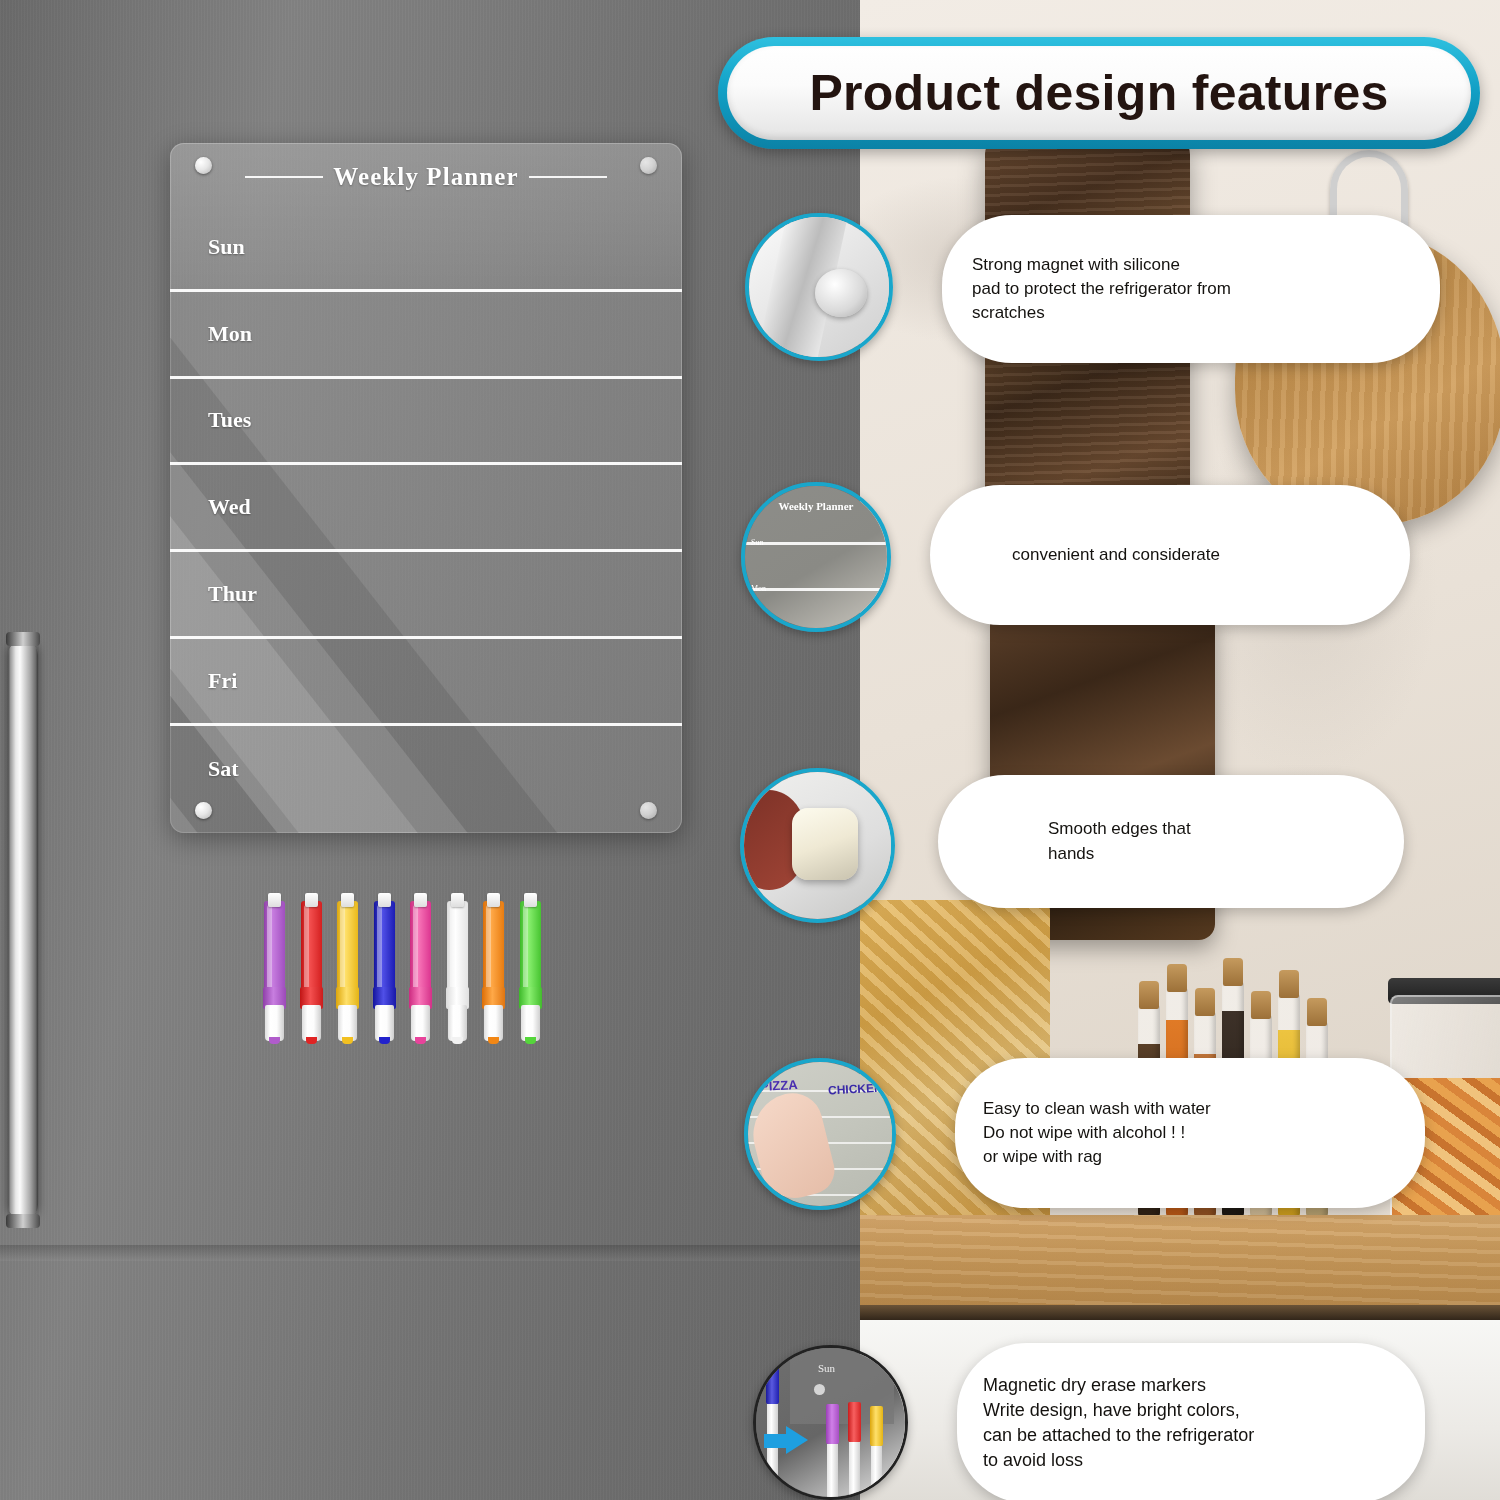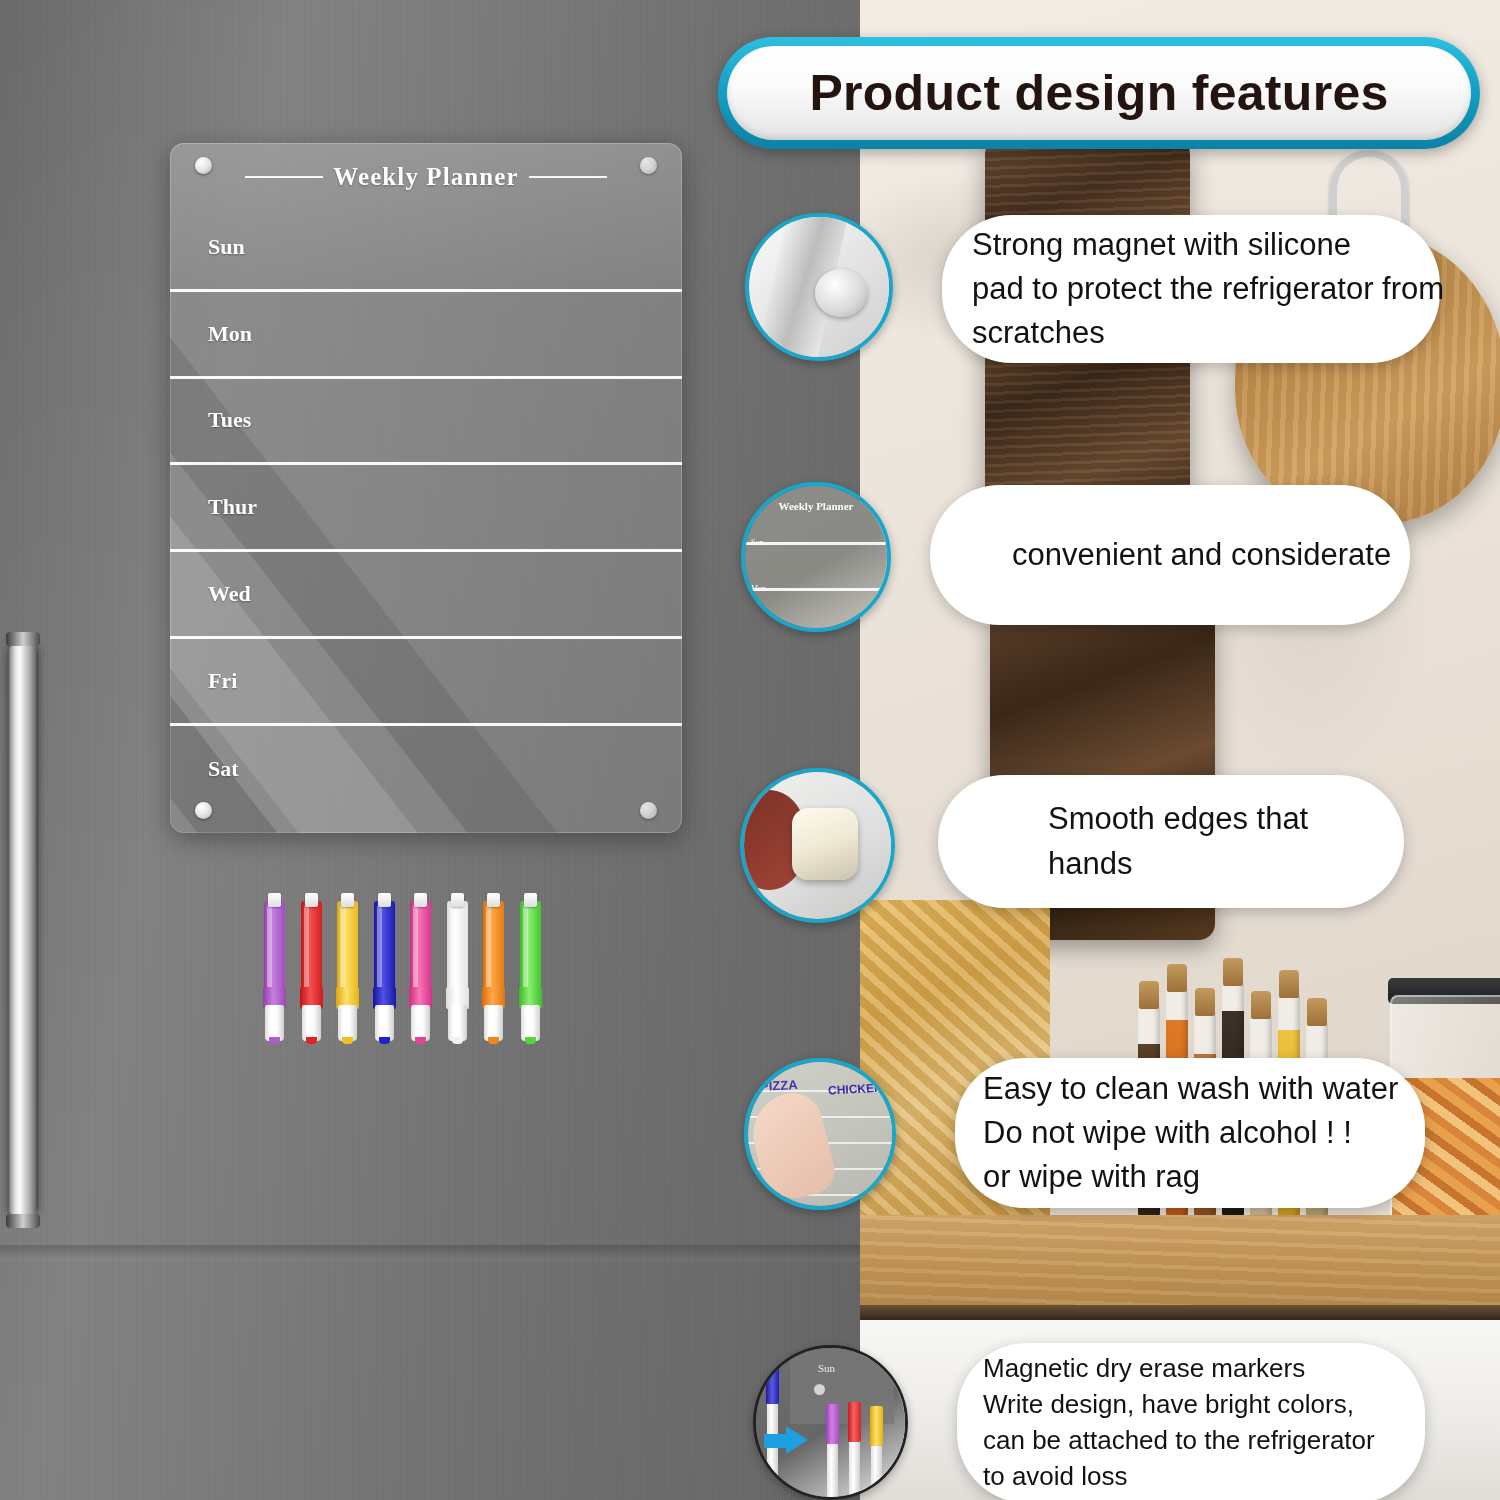--- a/index.html
+++ b/index.html
@@ -302,35 +302,35 @@
   }
   .thumb-inner{ position:absolute; inset:0; }
 
   .feature-bubble{
     position:absolute; z-index:19;
     background:#ffffff; border-radius:70px;
     display:flex; flex-direction:column; justify-content:center;
     box-shadow:0 4px 14px rgba(0,0,0,.22);
   }
   .feature-bubble p{
-    font-size:31px; line-height:1.42; color:#14120f;
+    font-size:17px; line-height:1.42; color:#14120f;
     white-space:nowrap;
   }
 
   
   #bubble-1{ left:942px; top:215px; width:498px; height:148px; padding:0 30px; }
   
   #bubble-2{ left:930px; top:485px; width:480px; height:140px; padding:0 82px; }
   
   #bubble-3{ left:938px; top:775px; width:466px; height:133px; padding:0 110px; }
   
   #bubble-4{ left:955px; top:1058px; width:470px; height:150px; padding:0 28px; }
   
   #bubble-5{ left:957px; top:1343px; width:468px; height:160px; padding:0 26px; }
-  #bubble-5 p{ font-size:26px; line-height:1.38; }
+  #bubble-5 p{ font-size:18px; line-height:1.38; }
 
   
   #thumb-1{ left:745px; top:213px; width:148px; height:148px; }
   #thumb-2{ left:741px; top:482px; width:150px; height:150px; }
   #thumb-3{ left:740px; top:768px; width:155px; height:155px; }
   #thumb-4{ left:744px; top:1058px; width:152px; height:152px; }
   #thumb-5{ left:753px; top:1345px; width:155px; height:155px; border:3px solid #222; }
 
   
   #thumb1-art{ background:linear-gradient(140deg,#fbfbfb 0%,#e9e9e9 40%,#cfcfcf 100%); }
@@ -441,24 +441,24 @@
     <div class="day-row">
       <span class="day-label">Sun</span>
     </div>
     <div class="day-row">
       <span class="day-label">Mon</span>
     </div>
     <div class="day-row">
       <span class="day-label">Tues</span>
     </div>
     <div class="day-row">
+      <span class="day-label">Wed</span>
+    </div>
+    <div class="day-row">
       <span class="day-label">Thur</span>
-    </div>
-    <div class="day-row">
-      <span class="day-label">Wed</span>
     </div>
     <div class="day-row">
       <span class="day-label">Fri</span>
     </div>
     <div class="day-row">
       <span class="day-label">Sat</span>
     </div>
   </div>
 
   <div class="corner-magnet" id="magnet-tl"></div>

